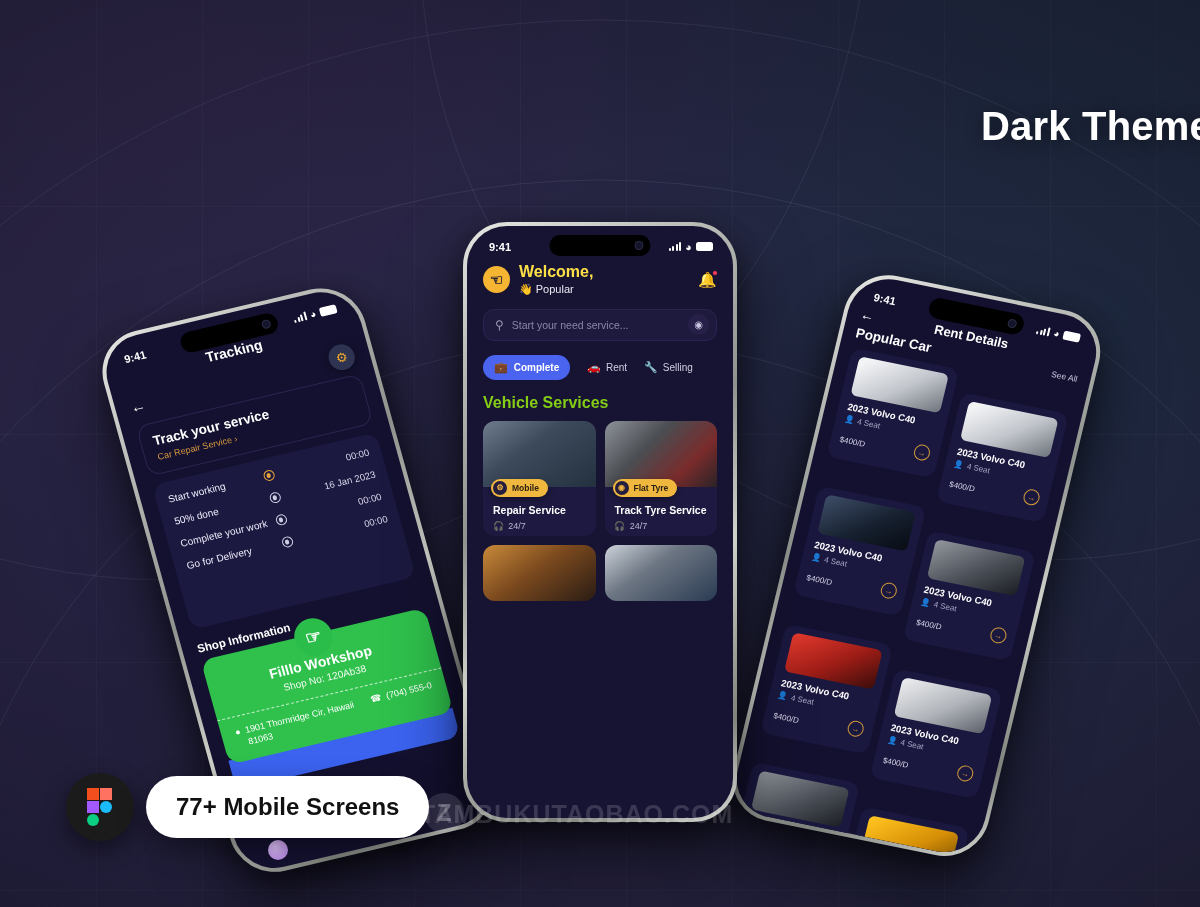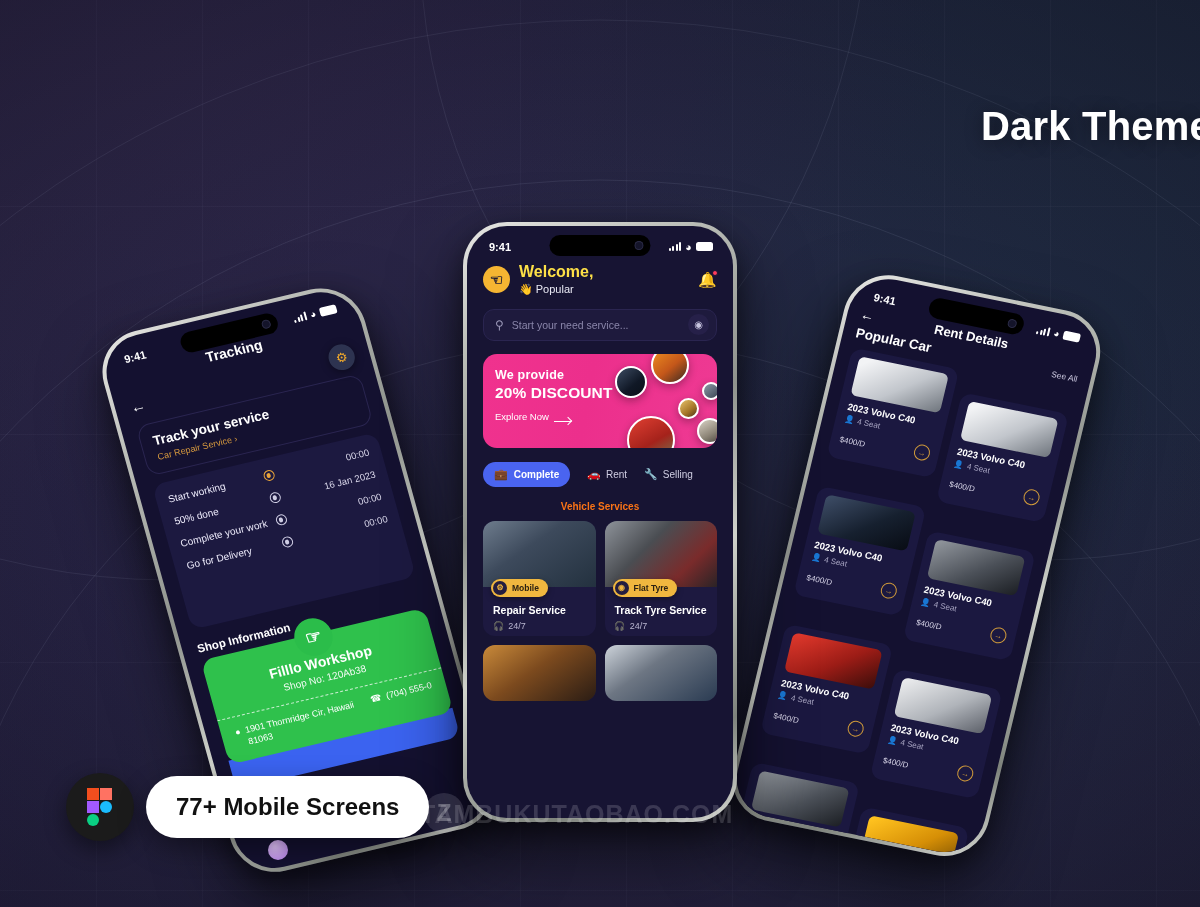--- a/index.html
+++ b/index.html
@@ -147,21 +147,21 @@
     background:linear-gradient(150deg,#d9d2c5,#8d8577 60%,#4a463e);}
 
   .tabs{ margin-top:14px; display:flex; align-items:center; gap:17px;}
   .tab{ display:flex;align-items:center;gap:5px;color:#cfcde2;font-size:10px;}
   .tab.active{
     background:#4a64f0; color:#fff; border-radius:13px;
     padding:6px 11px; font-weight:bold; gap:6px;
   }
   .tab .ti{ font-size:11px; }
 
-  .sec-title{ margin-top:14px; color:#f97316; font-size:10px; font-weight:bold;text-align:center;}
+  .sec-title{ margin-top:14px; color:#84cc16; font-size:16px; font-weight:bold;}
 
   .svc-grid{ margin-top:9px; display:grid; grid-template-columns:1fr 1fr; gap:9px; }
   .svc-card{
     height:115px; border-radius:12px; overflow:hidden; position:relative;
     background:#1d1940;
   }
   .svc-img{ height:66px; width:100%; position:relative; }
   .img-repair{ background:linear-gradient(145deg,#6e7c8d 0%,#3d4a5c 40%,#23313f 100%); }
   .img-tyre{ background:linear-gradient(135deg,#8e939a 0%,#4a4d52 38%,#7a2b2b 72%,#2a2326 100%); }
   .img-eng{ background:linear-gradient(145deg,#c98a3a 0%,#7c4a1e 45%,#2a1c14 100%); }
@@ -570,34 +570,20 @@
         </div>
         <div class="bell">🔔<span class="dot"></span></div>
       </div>
 
       <div class="searchbar">
         <span class="sic">⚲</span>
         <span class="sph">Start your need service...</span>
         <span class="scan">◉</span>
       </div>
 
-      <div class="promo">
-        <div class="p1">We provide</div>
-        <div class="p2">20% DISCOUNT</div>
-        <div class="p3">
-          <span>Explore Now</span>
-          <span class="arw"></span>
-        </div>
-        <span class="bub bub-moto"></span>
-        <span class="bub bub-eng"></span>
-        <span class="bub bub-car"></span>
-        <span class="bub bub-tool"></span>
-        <span class="bub bub-sm"></span>
-        <span class="bub bub-trk"></span>
-      </div>
 
       <div class="tabs">
         <div class="tab active">
           <span class="ti">💼</span>
           <span>Complete</span>
         </div>
         <div class="tab">
           <span class="ti">🚗</span>
           <span>Rent</span>
         </div>

